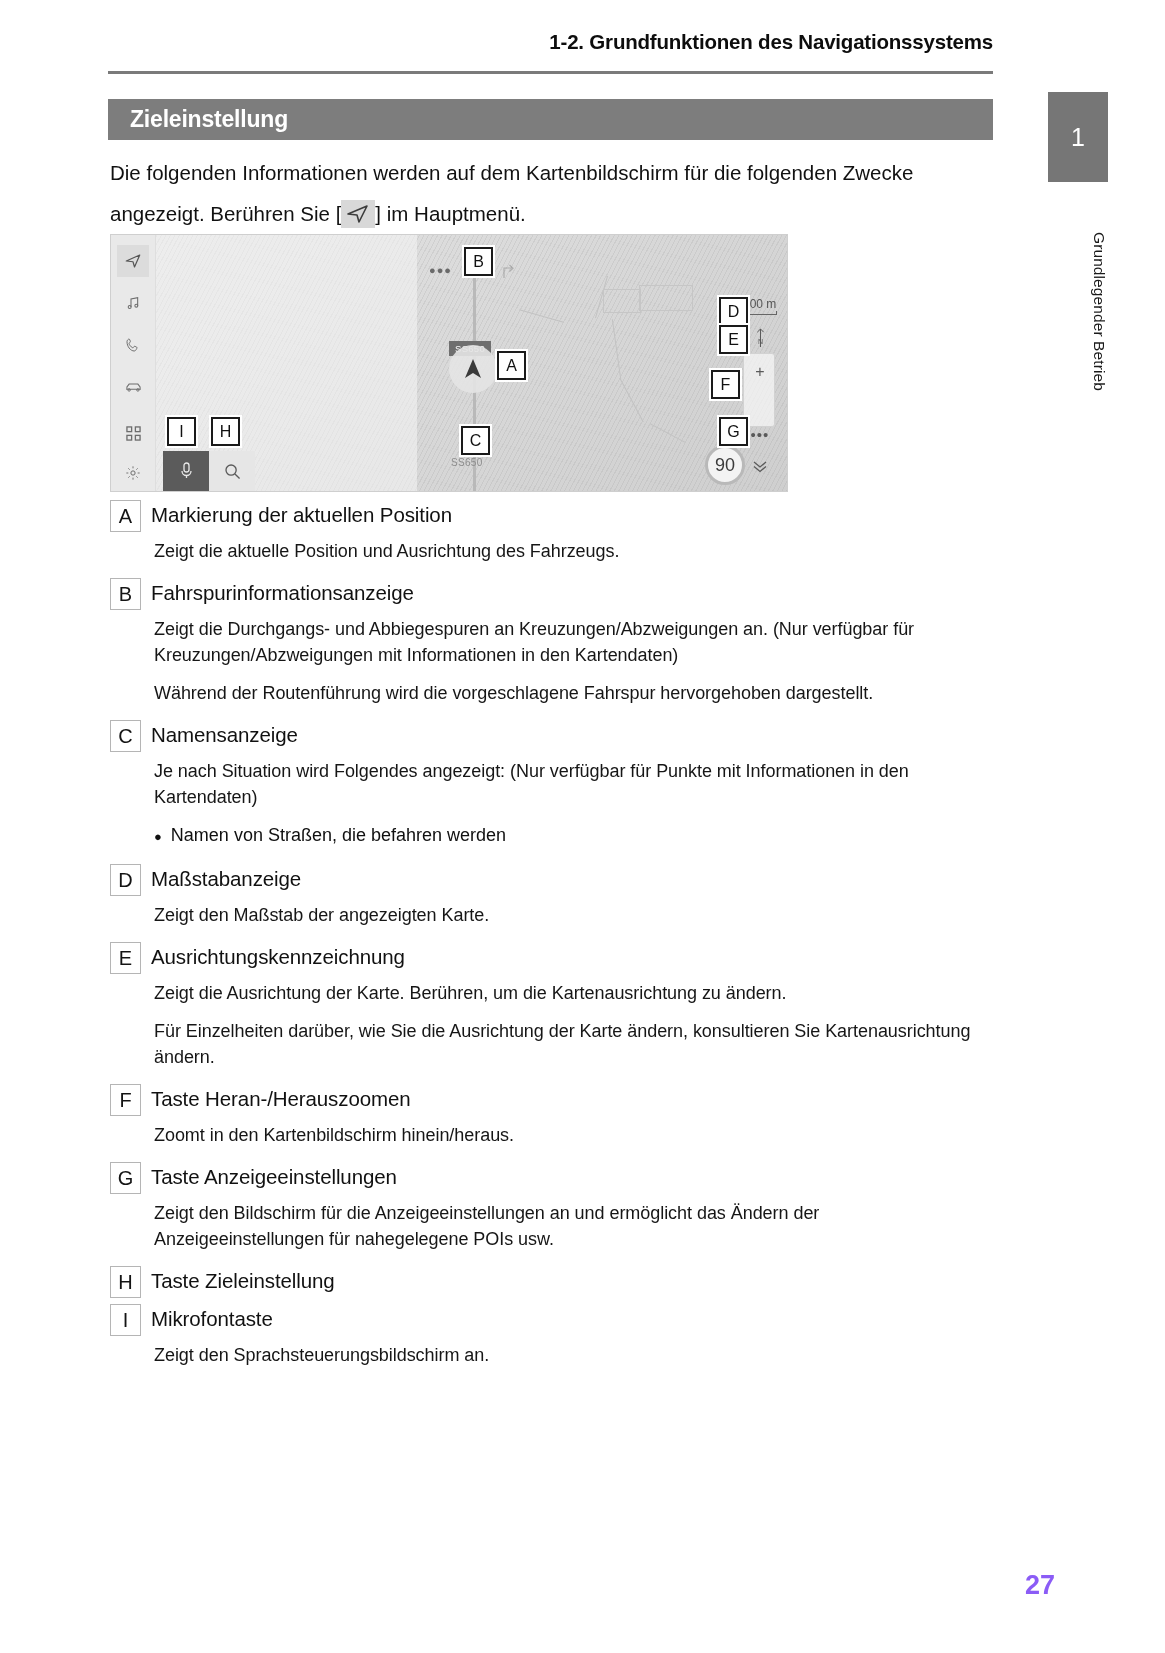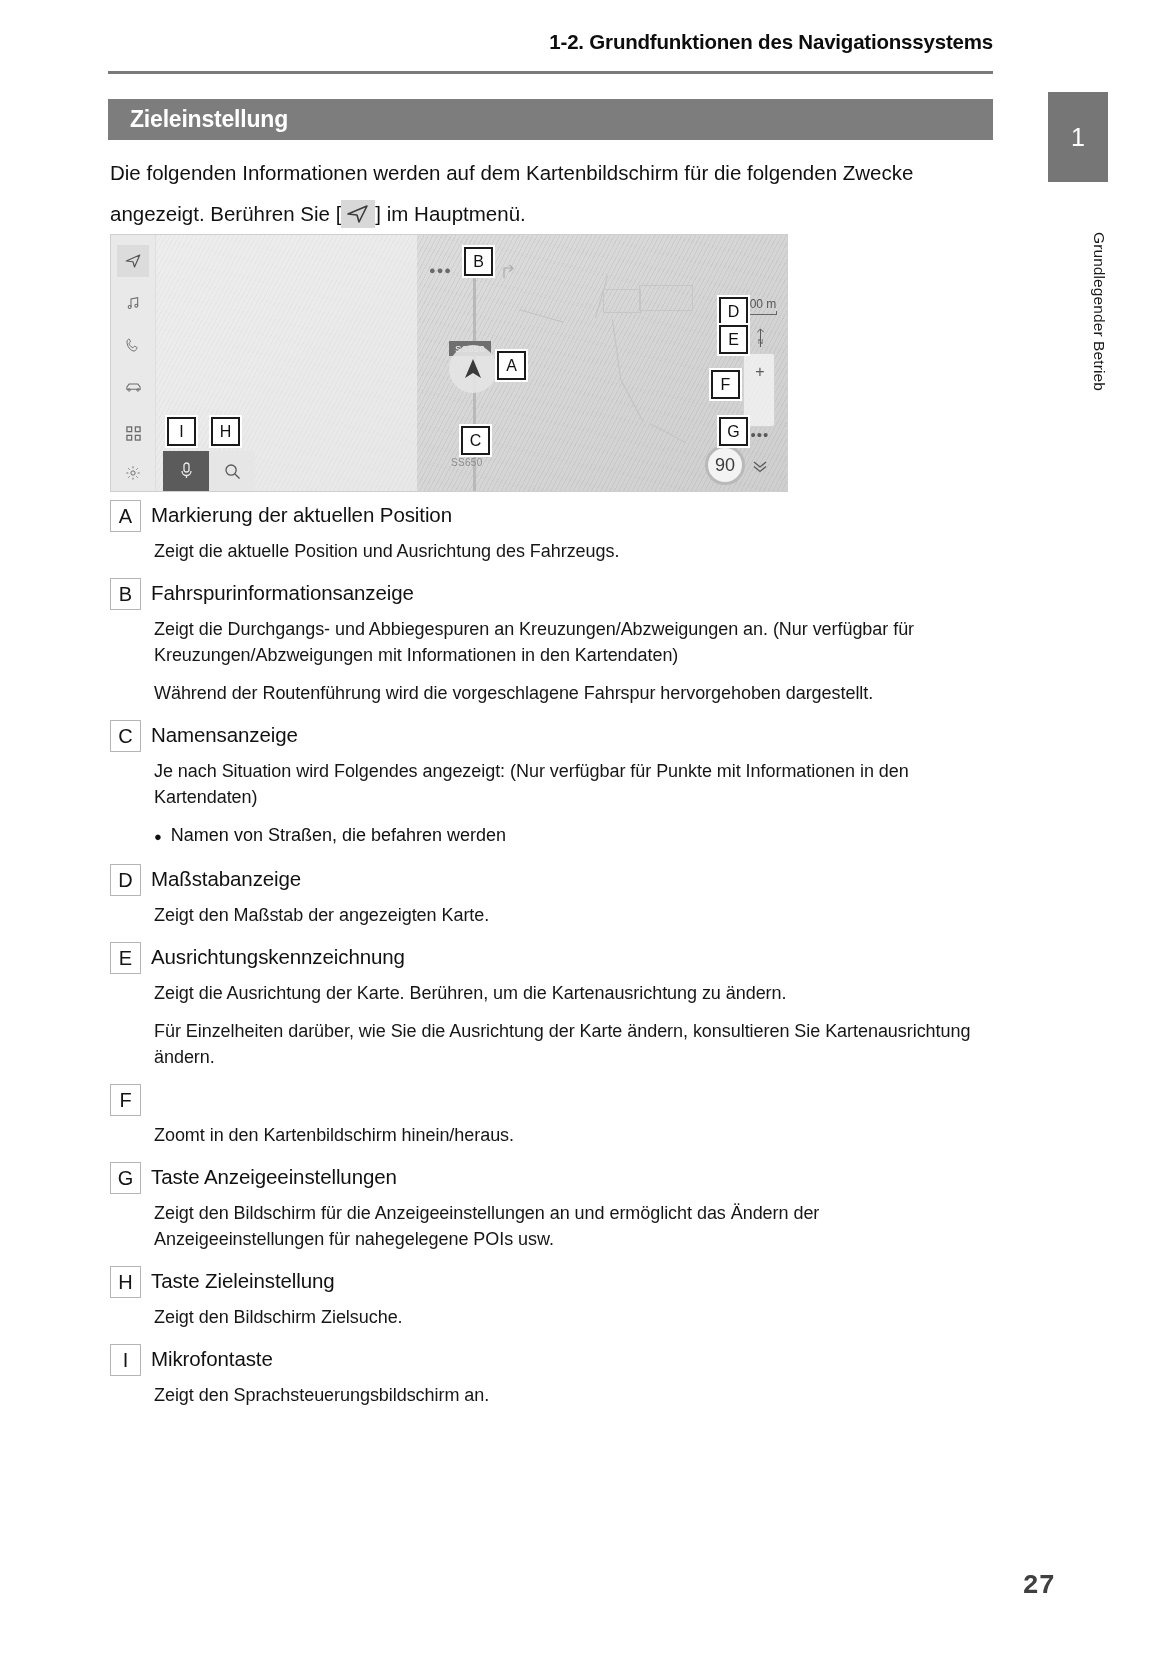--- a/index.html
+++ b/index.html
@@ -241,21 +241,21 @@
   .legend-body p:last-child { margin-bottom: 0; }
   .bullet-line {
     display: flex; gap: 9px; align-items: baseline;
     font-size: 18px; line-height: 26px;
   }
   .bullet-dot { font-size: 13px; line-height: 26px; }
 
   
   .page-number {
     position: absolute; bottom: 52px; right: 110px;
-    font-size: 27px; font-weight: bold; color: #404040; font-family: Liberation Mono, monospace;
+    font-size: 27px; font-weight: bold; color: #8b5cf6;
   }
 </style>
 </head>
 <body>
 
 <div class="page-header">1-2. Grundfunktionen des Navigationssystems</div>
 <div class="header-rule"></div>
 
 <div class="chapter-tab">
   <span>1</span>
@@ -442,42 +442,40 @@
         <div class="legend-title">Ausrichtungskennzeichnung</div>
       </div>
       <div class="legend-body">
         <p>Zeigt die Ausrichtung der Karte. Berühren, um die Kartenausrichtung zu ändern.</p>
         <p>Für Einzelheiten darüber, wie Sie die Ausrichtung der Karte ändern, konsultieren Sie Kartenausrichtung ändern.</p>
       </div>
     </div>
     <div class="legend-item">
       <div class="legend-head">
         <div class="legend-key">F</div>
+        <div class="legend-title">Taste Heran-/Herauszoomen</div>
       </div>
       <div class="legend-body">
         <p>Zoomt in den Kartenbildschirm hinein/heraus.</p>
       </div>
     </div>
     <div class="legend-item">
       <div class="legend-head">
         <div class="legend-key">G</div>
         <div class="legend-title">Taste Anzeigeeinstellungen</div>
       </div>
       <div class="legend-body">
         <p>Zeigt den Bildschirm für die Anzeigeeinstellungen an und ermöglicht das Ändern der Anzeigeeinstellungen für nahegelegene POIs usw.</p>
       </div>
     </div>
     <div class="legend-item">
       <div class="legend-head">
         <div class="legend-key">H</div>
         <div class="legend-title">Taste Zieleinstellung</div>
       </div>
-      <div class="legend-body">
-        <p>Zeigt den Bildschirm Zielsuche.</p>
-      </div>
     </div>
     <div class="legend-item">
       <div class="legend-head">
         <div class="legend-key">I</div>
         <div class="legend-title">Mikrofontaste</div>
       </div>
       <div class="legend-body">
         <p>Zeigt den Sprachsteuerungsbildschirm an.</p>
       </div>
     </div>

